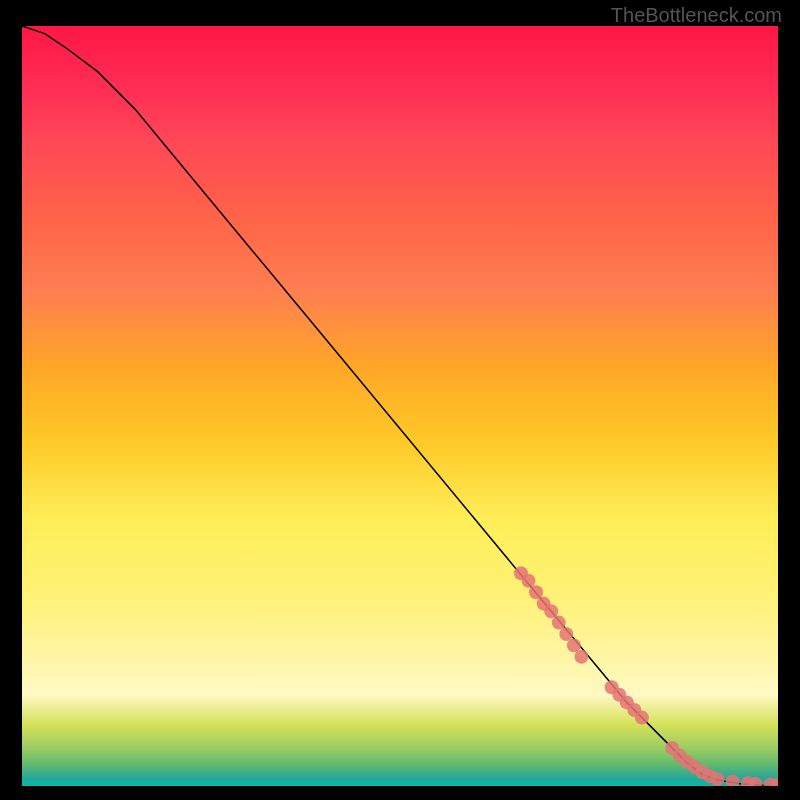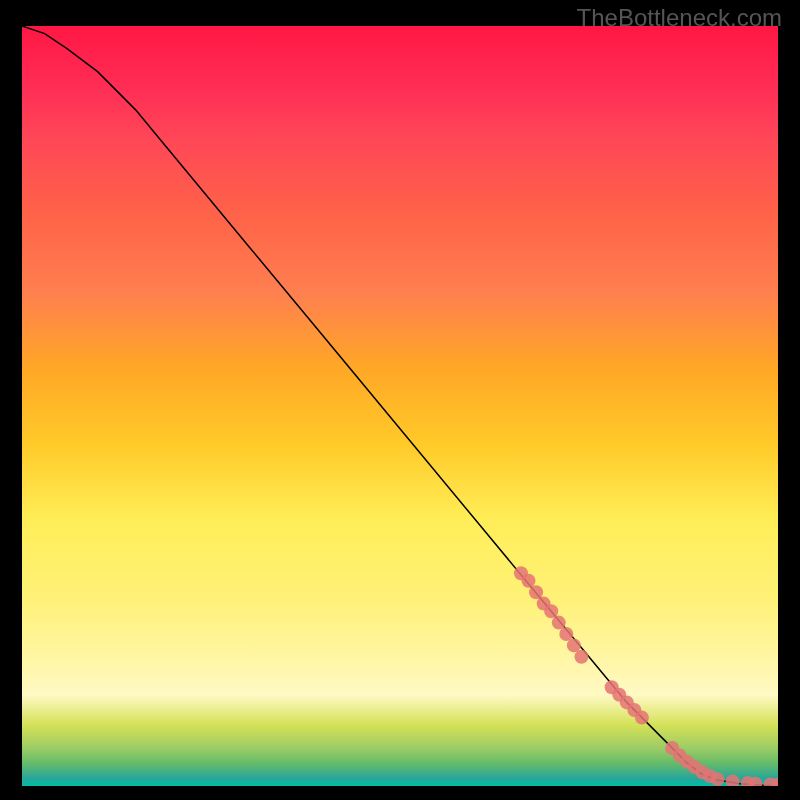--- a/index.html
+++ b/index.html
@@ -8,21 +8,21 @@
       height: 800px;
       background: #000;
       position: relative;
       font-family: Arial, sans-serif;
     }
     .watermark {
       position: absolute;
       top: 4px;
       right: 18px;
       color: #555;
-      font-size: 24px;
+      font-size: 20px;
       font-weight: 500;
       z-index: 10;
     }
     .plot-area {
       position: absolute;
       top: 26px;
       left: 22px;
       width: 756px;
       height: 760px;
       overflow: hidden;

